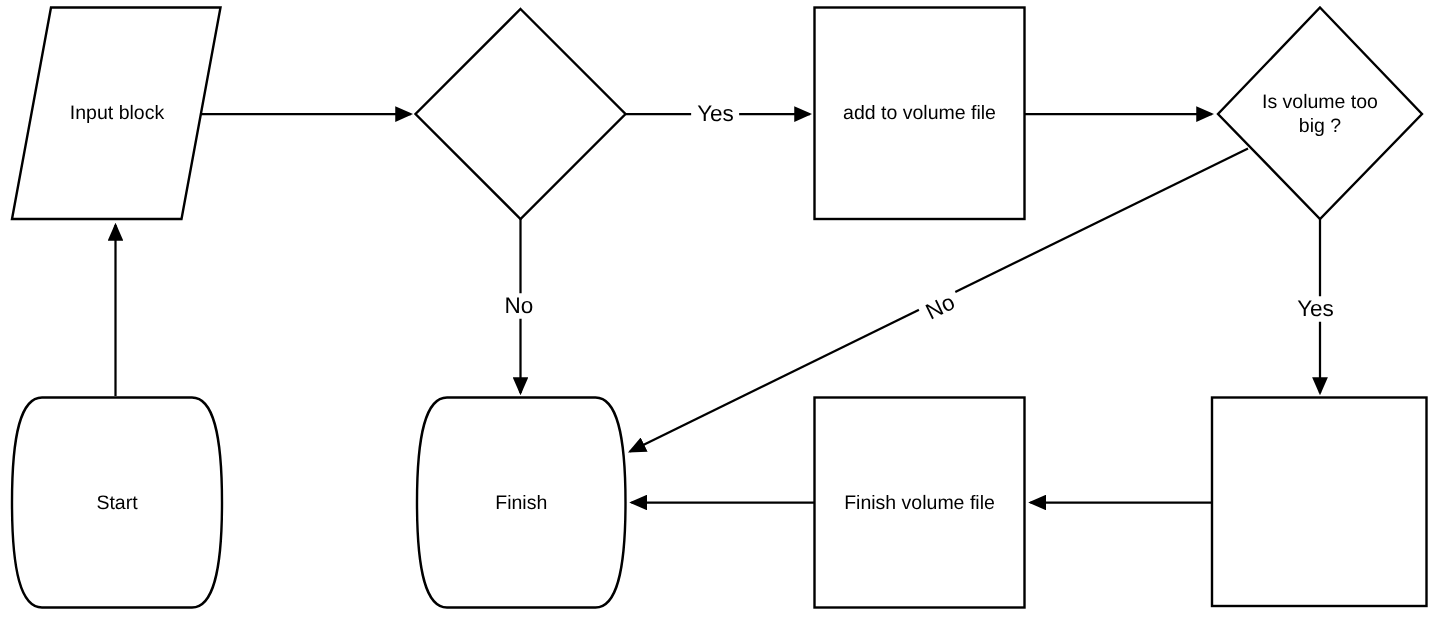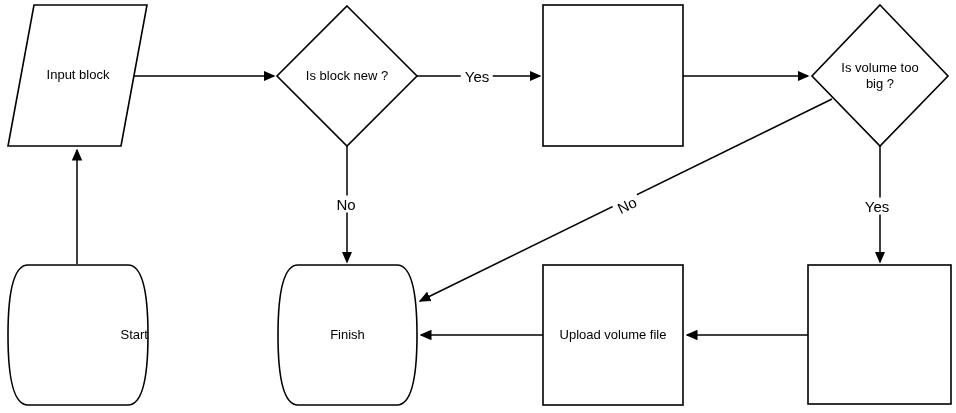--- a/index.html
+++ b/index.html
@@ -88,42 +88,40 @@
       <path d="M 298 265 L 397 265 C 411 265 417 289 417 335 C 417 381 411 405 397 405 L 298 405 C 284 405 278 381 278 335 C 278 289 284 265 298 265 Z"></path>
       <rect x="543" y="265" width="140" height="140"></rect>
       <rect x="808" y="265" width="143" height="139"></rect>
     </g>
   </svg>
 
   <div class="node-label" style="left:8px; top:5px; width:140px; height:141px;">
     <span>Input block</span>
   </div>
 
-  <div class="node-label" style="left:287px; top:6px; width:120px; height:140px;">
-    <span>Is block new ?</span>
-  </div>
 
   <div class="node-label" style="left:551px; top:5px; width:124px; height:141px;">
+    <span>add to volume file</span>
   </div>
 
   <div class="node-label" style="left:835px; top:6px; width:90px; height:140px;">
     <span>Is volume too</span>
     <span>big ?</span>
   </div>
 
-  <div class="node-label" style="left:8px; top:265px; width:140px; height:140px;align-items:flex-end;">
+  <div class="node-label" style="left:8px; top:265px; width:140px; height:140px;">
     <span>Start</span>
   </div>
 
   <div class="node-label" style="left:278px; top:265px; width:139px; height:140px;">
     <span>Finish</span>
   </div>
 
   <div class="node-label" style="left:543px; top:265px; width:140px; height:140px;">
-    <span>Upload volume file</span>
+    <span>Finish volume file</span>
   </div>
 
 
   <div class="edge-label" style="left:477px; top:76px;">Yes</div>
 
   <div class="edge-label" style="left:346px; top:204px;">No</div>
 
   <div class="edge-label" style="left:877px; top:206px;">Yes</div>
 
   <div class="edge-label rotated" style="left:627px; top:205px;">No</div>

